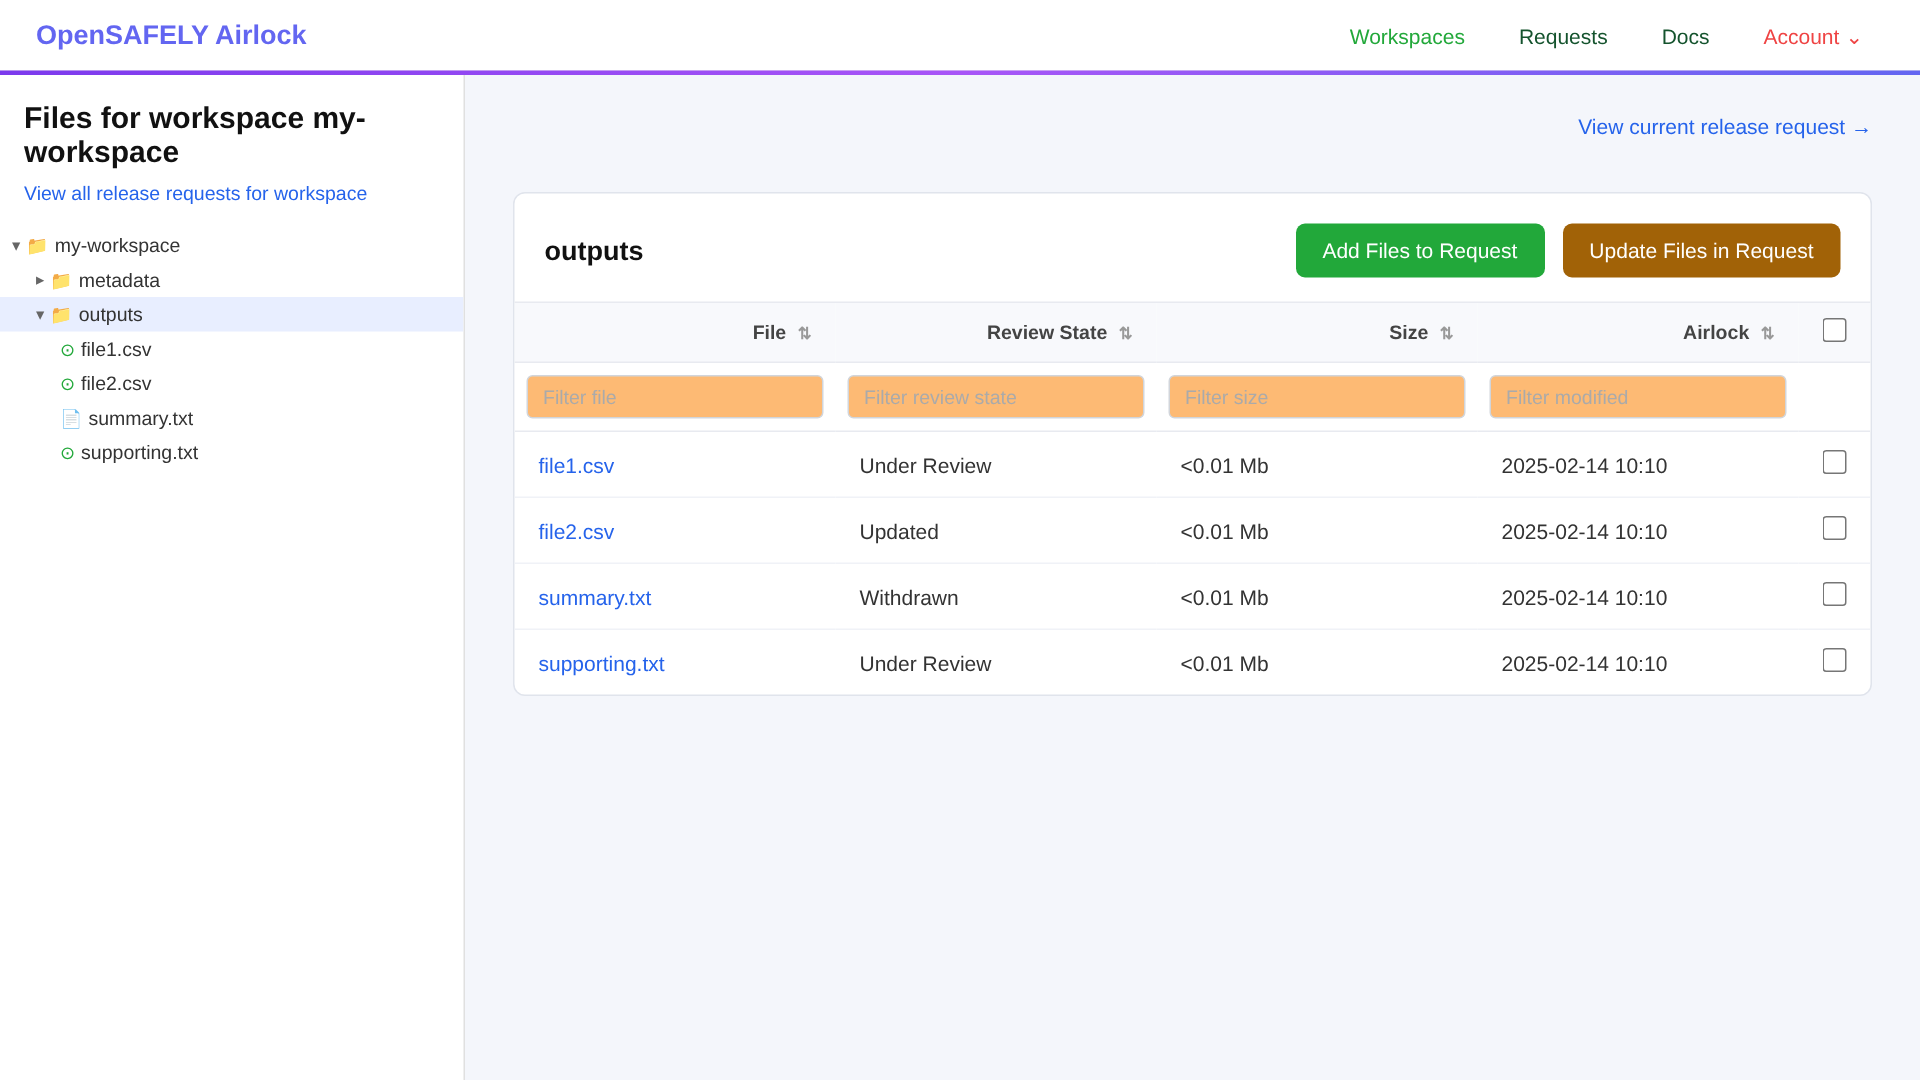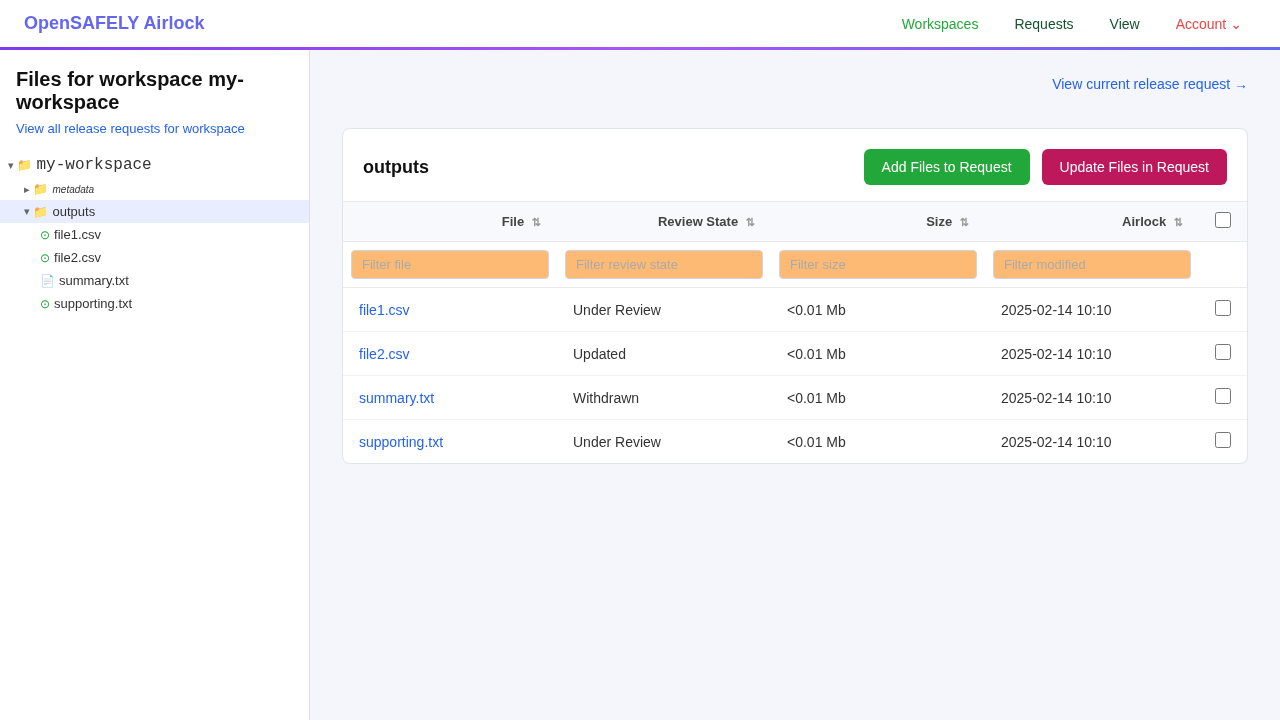--- a/index.html
+++ b/index.html
@@ -110,21 +110,21 @@
       background: #22a83a;
       color: white;
       border: none;
       padding: 10px 18px;
       border-radius: 6px;
       font-size: 14px;
       font-weight: 500;
       cursor: pointer;
     }
     .btn-secondary {
-      background: #be185d;
+      background: #a16207;
       color: white;
       border: none;
       padding: 10px 18px;
       border-radius: 6px;
       font-size: 14px;
       font-weight: 500;
       cursor: pointer;
     }
 
     
@@ -210,46 +210,46 @@
 <body>
 
 <nav class="navbar">
   <div class="nav-brand">
     <span>OpenSAFELY</span>
     <span>Airlock</span>
   </div>
   <div class="nav-links">
     <a class="nav-link active" href="#">Workspaces</a>
     <a class="nav-link" href="#">Requests</a>
-    <a class="nav-link" href="#">View</a>
+    <a class="nav-link" href="#">Docs</a>
     <div class="nav-account">
       <span>Account</span>
       <span>⌄</span>
     </div>
   </div>
 </nav>
 
 <div class="layout">
 
   <aside class="sidebar">
     <div class="sidebar-header">
       <h1>Files for workspace my-workspace</h1>
       <a href="#">View all release requests for workspace</a>
     </div>
 
     <div id="file-tree">
         <div class="tree-item" style="padding-left: 8px;">
           <span style="margin-right:4px;font-size:11px;color:#666;">▾</span>
           <span class="icon" style="margin-right:4px;">📁</span>
-          <span style="font-size:16px;font-family:Liberation Mono, monospace;">my-workspace</span>
+          <span style="font-size:13px;">my-workspace</span>
         </div>
         <div class="tree-item" style="padding-left: 24px;">
           <span style="margin-right:4px;font-size:11px;color:#666;">▸</span>
           <span class="icon" style="margin-right:4px;">📁</span>
-          <span style="font-size:10px;font-style:italic;">metadata</span>
+          <span style="font-size:13px;">metadata</span>
         </div>
         <div class="tree-item selected" style="padding-left: 24px;">
           <span style="margin-right:4px;font-size:11px;color:#666;">▾</span>
           <span class="icon" style="margin-right:4px;">📁</span>
           <span style="font-size:13px;">outputs</span>
         </div>
         <div class="tree-item" style="padding-left: 40px;">
           <span class="icon" style="margin-right:4px;color:#22a83a;">⊙</span>
           <span style="font-size:13px;">file1.csv</span>
         </div>

